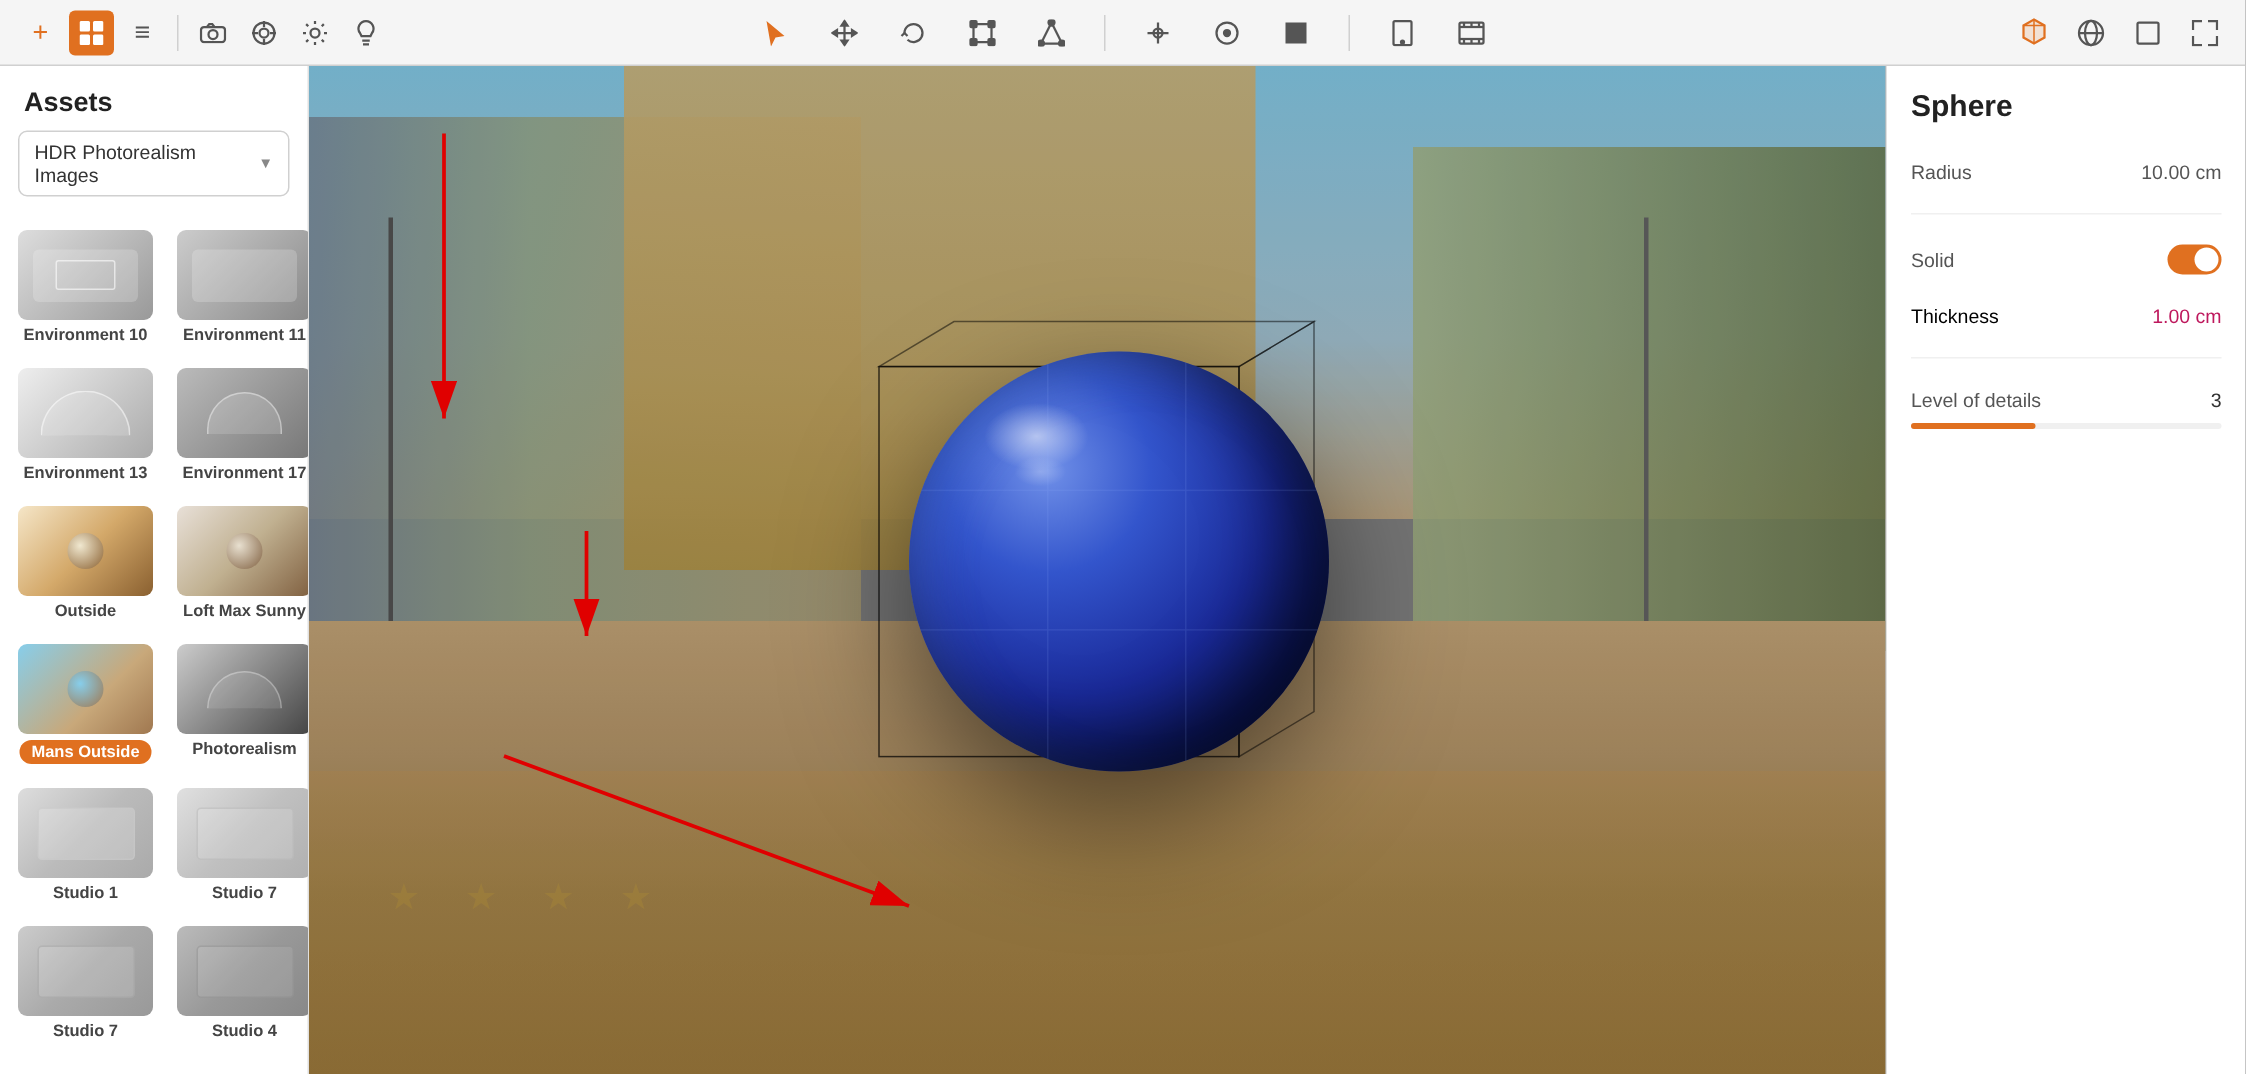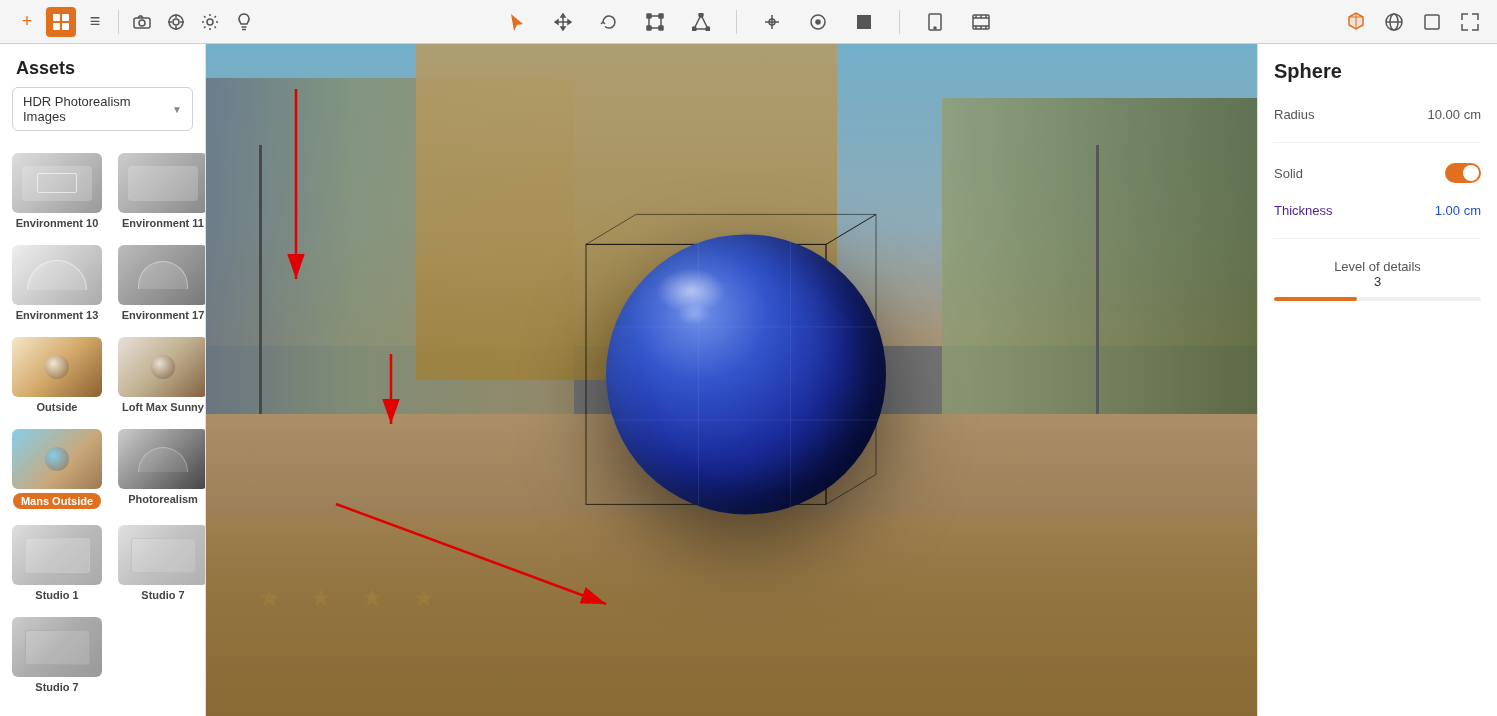--- a/index.html
+++ b/index.html
@@ -160,21 +160,20 @@
       margin: 4px 0;
     }
     .level-of-details-section {
       margin-top: 4px;
     }
     .lod-header {
       display: flex;
       justify-content: space-between;
       align-items: center;
       margin-bottom: 8px;
-      flex-direction: column;
     }
     .lod-label {
       font-size: 13px;
       color: #555;
     }
     .lod-value {
       font-size: 13px;
       color: #333;
       font-weight: 500;
     }
@@ -474,20 +473,28 @@
       </div>
 
       <div class="asset-item">
         <div class="asset-thumb env-thumb-studio3">
           <div class="thumb-inner">
             <div style="width:65px;height:35px;background:rgba(255,255,255,0.15);border:1px solid rgba(160,160,160,0.5);border-radius:3px;"></div>
           </div>
         </div>
         <span class="asset-label">Studio 7</span>
       </div>
+      <div class="asset-item">
+        <div class="asset-thumb env-thumb-studio4">
+          <div class="thumb-inner">
+            <div style="width:65px;height:35px;background:rgba(255,255,255,0.1);border:1px solid rgba(140,140,140,0.5);border-radius:3px;"></div>
+          </div>
+        </div>
+        <span class="asset-label">Studio 4</span>
+      </div>
     </div>
   </div>
 
   <div class="viewport">
 
     <div style="position:absolute;top:0;left:0;right:0;bottom:0;overflow:hidden;">
 
       <div style="position:absolute;top:0;left:0;right:0;height:45%;background:linear-gradient(to bottom, #87CEEB 0%, #a8c8d8 60%, #c8b08a 100%);"></div>
 
       <div style="position:absolute;top:5%;left:0;width:35%;height:55%;background:linear-gradient(to right, #7a8a9a 0%, #9aaa8a 40%, #b8a87a 100%);opacity:0.85;"></div>
@@ -570,22 +577,22 @@
     </div>
 
     <div class="prop-divider"></div>
 
     <div class="prop-row">
       <span class="prop-label">Solid</span>
       <div class="toggle-switch"></div>
     </div>
 
     <div class="prop-row">
-      <span class="prop-label" style="color:#4c1d95;">Thickness</span>
-      <span class="prop-value" style="color:#1d4ed8;">1.00 cm</span>
+      <span class="prop-label" style="color:#000000;">Thickness</span>
+      <span class="prop-value" style="color:#be185d;">1.00 cm</span>
     </div>
 
     <div class="prop-divider"></div>
 
     <div class="level-of-details-section">
       <div class="lod-header">
         <span class="lod-label">Level of details</span>
         <span class="lod-value">3</span>
       </div>
       <div class="lod-slider">

